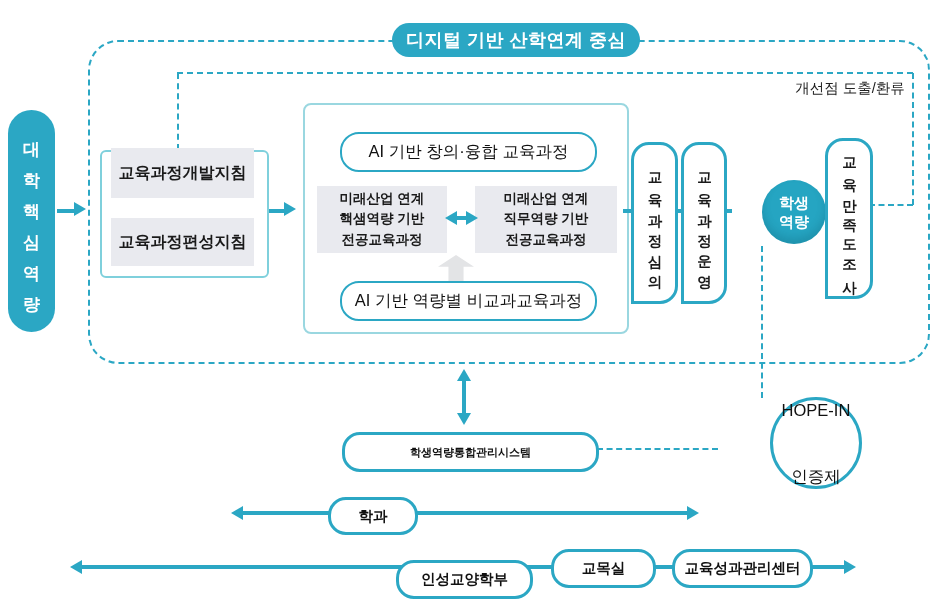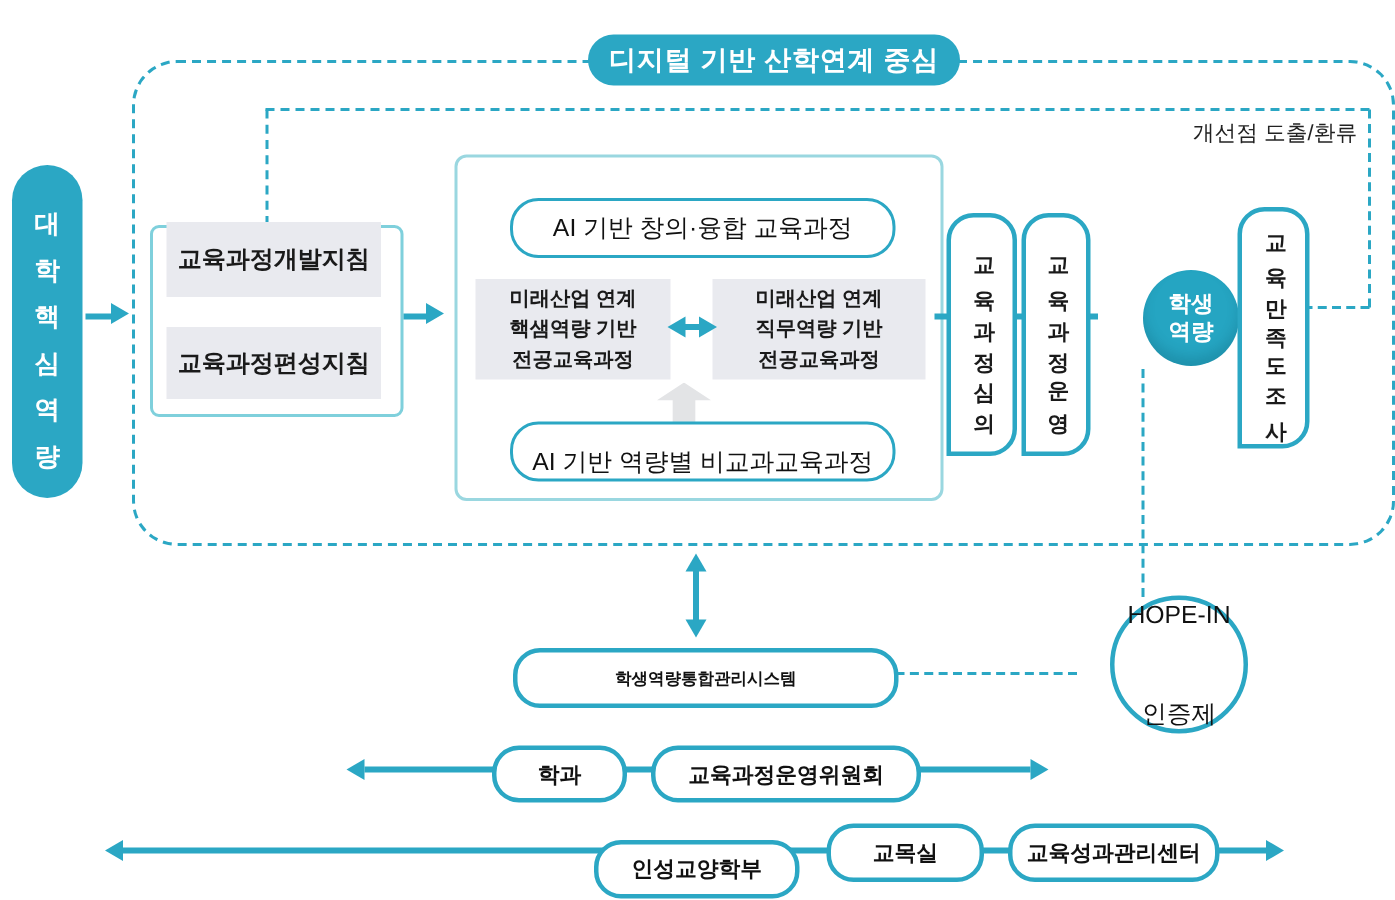--- a/index.html
+++ b/index.html
@@ -95,21 +95,21 @@
       <div>직무역량 기반</div>
       <div>전공교육과정</div>
     </div>
   </div>
 
   <div class="abs tri l" style="left:445px;top:211px;"></div>
   <div class="abs hline" style="left:455px;top:216px;width:13px;"></div>
   <div class="abs tri r" style="left:466px;top:211px;"></div>
 
   <div class="abs block-arrow" style="left:438px;top:255px;width:36px;height:28px;"></div>
-  <div class="abs pill" style="left:340px;top:281px;width:253px;height:36px;align-items:flex-end;">
+  <div class="abs pill" style="left:340px;top:281px;width:253px;height:36px;">
     <span>AI 기반 역량별 비교과교육과정</span>
   </div>
 
   <div class="abs hline" style="left:623px;top:209px;width:10px;"></div>
   <div class="abs hline" style="left:670px;top:209px;width:13px;"></div>
   <div class="abs hline" style="left:719px;top:209px;width:13px;"></div>
   <div class="abs hline" style="left:792px;top:209px;width:22px;"></div>
   <div class="abs tri r" style="left:812px;top:202px;"></div>
 
   <div class="abs vbox" style="left:631px;top:142px;width:41px;height:156px;">
@@ -129,30 +129,29 @@
   <div class="abs dash-v" style="left:761px;top:246px;height:152px;"></div>
 
   <div class="abs tri u" style="left:457px;top:369px;"></div>
   <div class="abs vline" style="left:462px;top:379px;height:36px;"></div>
   <div class="abs tri d" style="left:457px;top:413px;"></div>
 
   <div class="abs sys-pill" style="left:342px;top:432px;width:251px;height:34px;">
     <span>학생역량통합관리시스템</span>
   </div>
   <div class="abs dash-h" style="left:597px;top:448px;width:121px;"></div>
-  <div class="abs circle outline" style="left:708px;top:397px;width:86px;height:86px;gap:44px;">
+  <div class="abs circle outline" style="left:738px;top:397px;width:86px;height:86px;gap:44px;">
     <div>HOPE-IN</div>
     <div>인증제</div>
   </div>
 
   <div class="abs tri l" style="left:231px;top:506px;"></div>
   <div class="abs rowline" style="left:243px;top:511px;width:444px;"></div>
   <div class="abs tri r" style="left:687px;top:506px;"></div>
   <div class="abs row-pill" style="left:328px;top:497px;width:84px;height:32px;">학과</div>
-  <div class="abs row-pill" style="left:434px;top:497px;width:174px;height:32px;">교육과정운영위원회</div>
 
   <div class="abs tri l" style="left:70px;top:560px;"></div>
   <div class="abs rowline" style="left:82px;top:565px;width:762px;"></div>
   <div class="abs tri r" style="left:844px;top:560px;"></div>
   <div class="abs row-pill" style="left:396px;top:549px;width:131px;height:33px;margin-top:11px;">인성교양학부</div>
   <div class="abs row-pill" style="left:551px;top:549px;width:99px;height:33px;">교목실</div>
   <div class="abs row-pill" style="left:672px;top:549px;width:135px;height:33px;">교육성과관리센터</div>
 
 </div>
 

